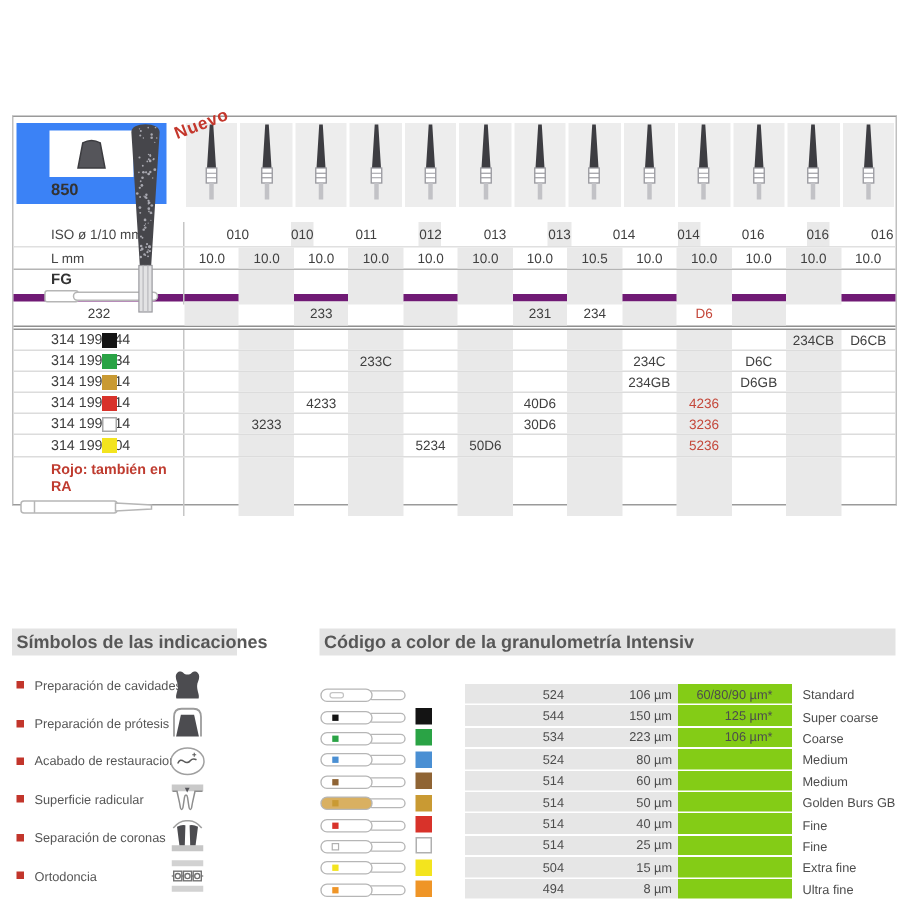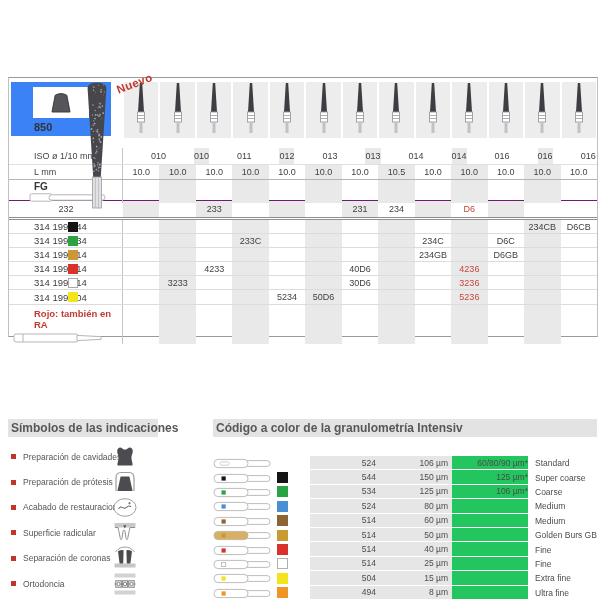--- a/index.html
+++ b/index.html
@@ -6,21 +6,21 @@
   html,body { width:600px; height:600px; overflow:hidden; }
   body { background:#fff; font-family:"Liberation Sans", sans-serif; color:#4c4c4c; position:relative; }
 
   
   .catalog { position:absolute; left:8px; top:77px; width:590px; height:260px;
              border:1px solid #c0c0c0; border-top-color:#9a9a9a; border-bottom-color:#9a9a9a; background:#fff; }
   .trow { display:grid; grid-template-columns:114px repeat(13,1fr); }
   .trow.band { height:70px; }
   .trow.iso  { height:17px; border-top:0; border-bottom:1px solid #e0e0e0;gap:28px; }
   .trow.lmm  { height:15px; border-bottom:1px solid #b4b4b4; }
-  .trow.fg   { height:21px; border-bottom:1px solid #701a75; }
+  .trow.fg   { height:21px; border-bottom:5px solid #701a75; }
   .trow.prow { height:14px; border-bottom:1px solid #dcdcdc; }
   .trow.prow.first { height:19px; border-bottom:3px double #8f8f8f; }
   .trow.prow.last  { height:15px; }
   .trow.foot { height:31px; }
   .lbl { font-size:9px; color:#454545; display:flex; align-items:center; padding-left:25px;
          border-right:1px solid #c6c6c6; position:relative; }
   .band .headwrap { border-right:0; padding:0; display:block; }
   .c { display:flex; align-items:center; justify-content:center; font-size:9px; color:#3f3f3f; }
   .c.shade { background:#e9e9e9; }
   .c.red { color:#c4473a; }
@@ -61,22 +61,22 @@
   .grit-panel { position:absolute; left:213px; top:419px; width:384px; }
   .grit-rows { margin-top:19px; }
   .grow { display:grid; grid-template-columns:62px 35px 70px 72px 76px 1fr; height:14.4px;
           align-items:center; font-size:8.5px; color:#4c4c4c; }
   .gc { height:100%; display:flex; align-items:center; }
   .gc.illus { padding-top:1px; }
   .gc.swc { position:relative; }
   .gsw { position:absolute; left:2px; top:50%; margin-top:-5.5px; width:11px; height:11px; display:block; }
   .gc.code, .gc.grit { background:#e6e6e6; background-clip:padding-box; border-bottom:1px solid #fff;
                        justify-content:flex-end; padding-right:4px; }
-  .gc.alt { background:#22c55e; background-clip:padding-box; border-bottom:1px solid #fff;
-            justify-content:flex-end; padding-right:0; }
+  .gc.alt { background:#84cc16; background-clip:padding-box; border-bottom:1px solid #fff;
+            justify-content:flex-end; padding-right:13px; }
   .gc.glabel { padding-left:7px; }
 </style>
 </head>
 <body>
 
 <div class="page">
 
   <div class="nuevo">Nuevo</div>
 
   <div class="catalog">
@@ -628,21 +628,21 @@
             <svg width="60" height="13" viewBox="0 0 60 13">
               <rect x="32" y="3.6" width="25" height="5.8" rx="2.9" fill="#fff" stroke="#b6b6b6" stroke-width="0.9"></rect>
               <rect x="1" y="2.4" width="34" height="8.2" rx="4" fill="#fff" stroke="#b6b6b6" stroke-width="0.9"></rect>
               <rect x="8.5" y="4.4" width="4.2" height="4.2" fill="#2aa345"></rect>
             </svg>
           </div>
           <div class="gc swc">
             <span class="gsw" style="background:#2aa345;"></span>
           </div>
           <div class="gc code">534</div>
-          <div class="gc grit">125 µm</div>
+          <div class="gc grit">223 µm</div>
           <div class="gc alt">106 µm*</div>
           <div class="gc glabel">Coarse</div>
         </div>
         <div class="grow">
           <div class="gc illus">
             <svg width="60" height="13" viewBox="0 0 60 13">
               <rect x="32" y="3.6" width="25" height="5.8" rx="2.9" fill="#fff" stroke="#b6b6b6" stroke-width="0.9"></rect>
               <rect x="1" y="2.4" width="34" height="8.2" rx="4" fill="#fff" stroke="#b6b6b6" stroke-width="0.9"></rect>
               <rect x="8.5" y="4.4" width="4.2" height="4.2" fill="#4a8fd3"></rect>
             </svg>

